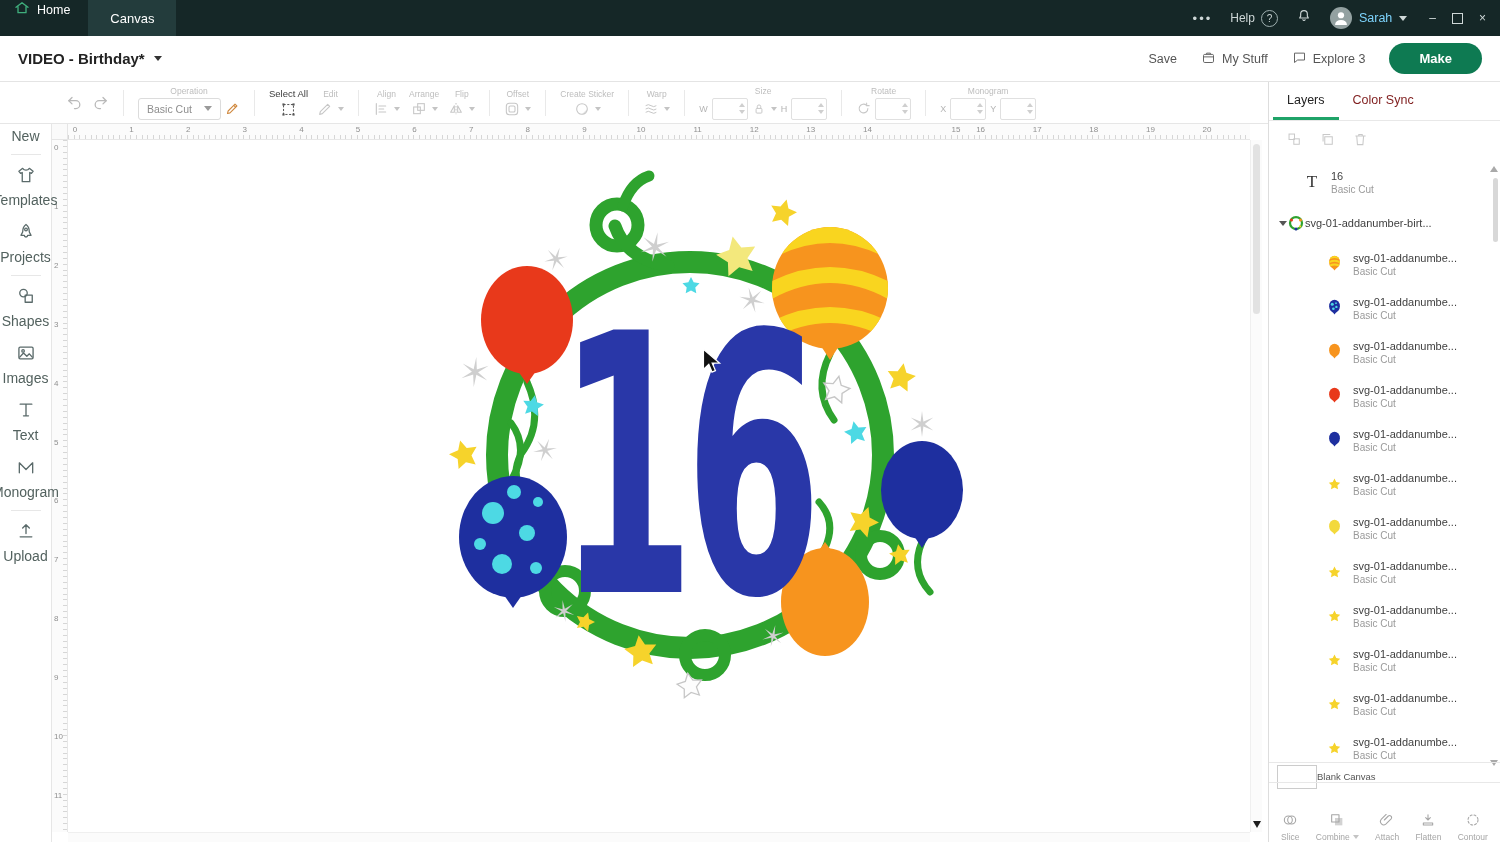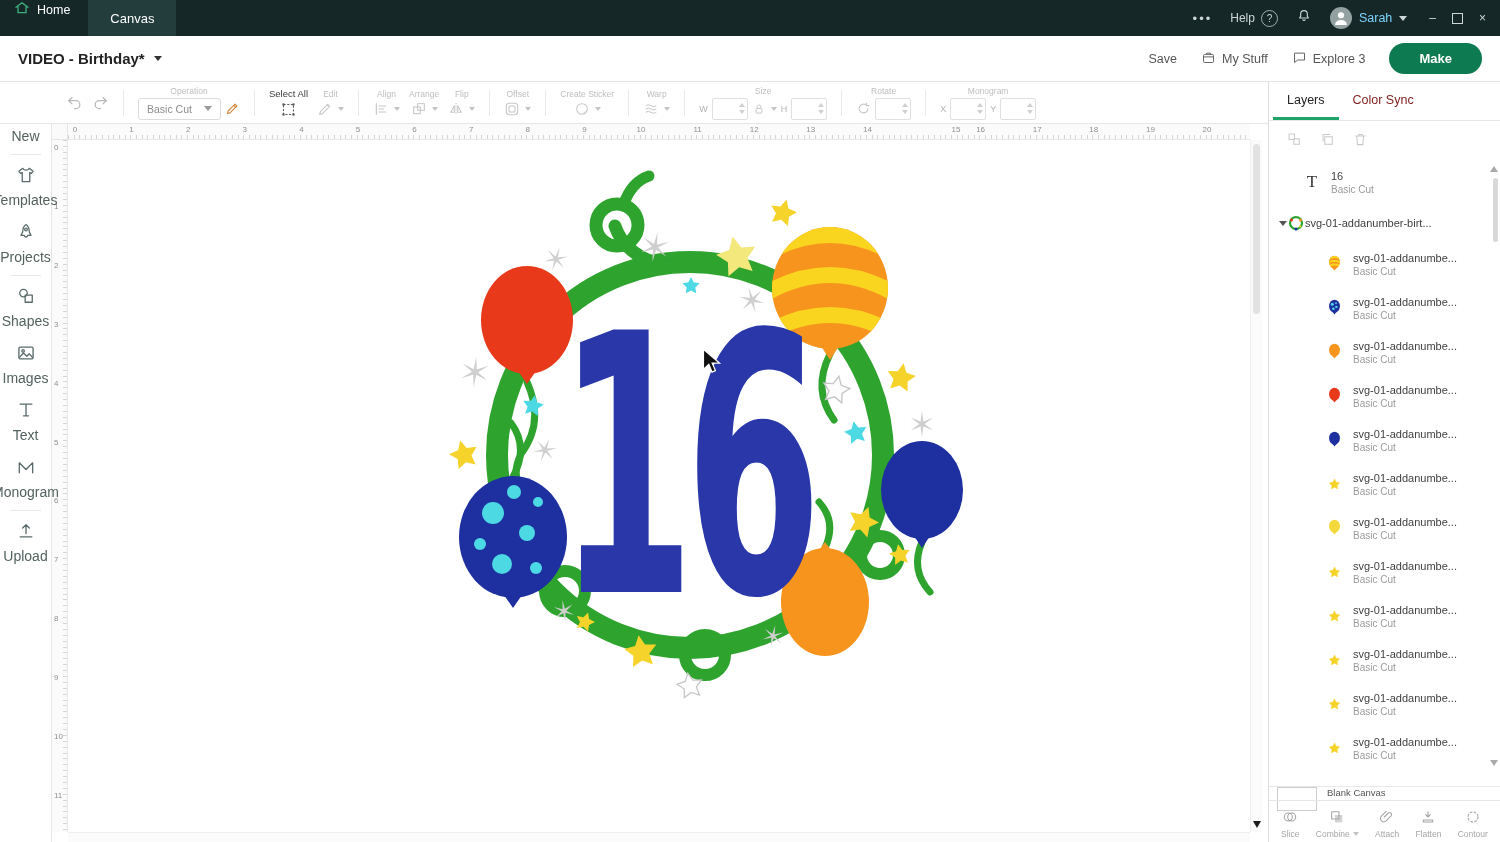--- a/index.html
+++ b/index.html
@@ -70,24 +70,24 @@
   .lsub{font-size:10px;color:#9a9a9a}
   .lmeta{display:flex;flex-direction:column;gap:1px}
   .lrow.grp{height:38px;padding-left:10px;gap:0}
   .lrow.item{padding-left:56px}
   .gcar{width:0;height:0;border-left:4px solid transparent;border-right:4px solid transparent;border-top:5px solid #555}
   .ltext{font-family:"Liberation Serif",serif;font-size:17px;color:#333;width:18px;text-align:center}
   .licon{display:flex;align-items:center;justify-content:center;width:18px}
   .pthumb{position:absolute;right:2px;top:96px;width:5px;height:64px;background:#d8d8d8;border-radius:3px}
   .parrow-up{position:absolute;right:2px;top:84px;width:0;height:0;border-left:4px solid transparent;border-right:4px solid transparent;border-bottom:6px solid #a9a9a9}
   .parrow-dn{position:absolute;right:2px;top:678px;width:0;height:0;border-left:4px solid transparent;border-right:4px solid transparent;border-top:6px solid #a9a9a9}
-  .lp-blank{position:absolute;left:0;top:704px;width:100%;height:28px;border-top:1px solid #e8e8e8;display:flex;align-items:flex-start;gap:10px;padding-left:8px;box-sizing:border-box}
+  .lp-blank{position:absolute;left:0;top:680px;width:100%;height:28px;border-top:1px solid #e8e8e8;display:flex;align-items:center;padding-left:8px;box-sizing:border-box}
   .blank-thumb{width:38px;height:22px;border:1px solid #ccc;background:#fff}
   .blank-label{font-size:9.5px;color:#555}
-  .lp-actions{position:absolute;left:0;bottom:0;width:100%;height:42px;border-top:1px solid #e8e8e8;display:flex;align-items:center;justify-content:space-around;padding:5px 4px 0;box-sizing:border-box}
+  .lp-actions{position:absolute;left:0;bottom:0;width:100%;height:60px;border-top:1px solid #e8e8e8;display:flex;align-items:flex-end;justify-content:space-around;padding:5px 4px 0;box-sizing:border-box}
   .act{display:flex;flex-direction:column;align-items:center;gap:2px;color:#a5a5a5;font-size:8.5px;cursor:pointer}
   .act .al{display:flex;align-items:center;gap:2px}
   
   .watermark{position:absolute;left:8px;top:790px;font-family:"Liberation Serif",serif;font-weight:700;font-size:37px;color:#14505c;z-index:30;letter-spacing:1px}
   .cursor{position:absolute;left:699px;top:347px;z-index:40;pointer-events:none}
 </style>
 </head>
 <body>
 
 <div id="app">

